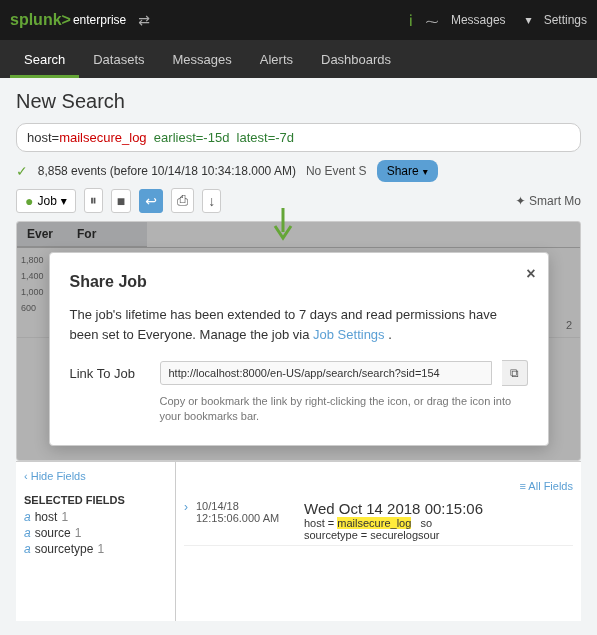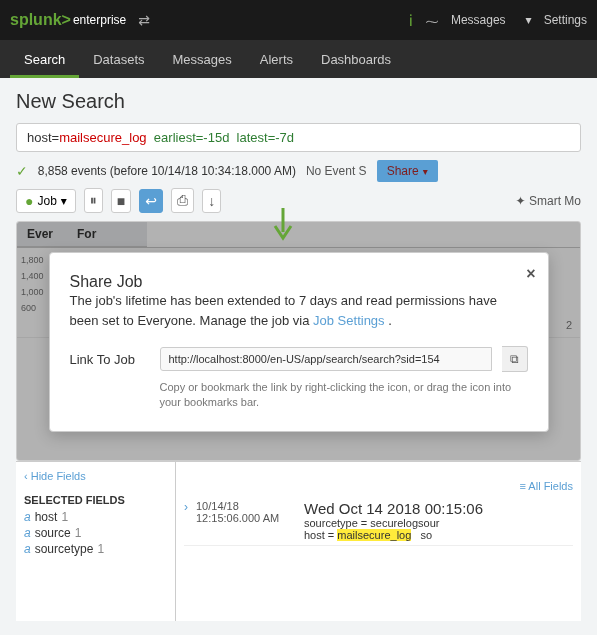--- a/index.html
+++ b/index.html
@@ -63,21 +63,21 @@
       font-size: 20px;
       font-weight: 300;
       color: #333;
       margin-bottom: 10px;
     }
 
     
     .search-bar {
       background: #fff;
       border: 1px solid #ccc;
-      border-radius: 3px;
+      border-radius: 10px;
       padding: 6px 10px;
       font-size: 13px;
       color: #333;
       width: 100%;
       margin-bottom: 8px;
     }
 
     
     .status-bar {
       display: flex;
@@ -85,24 +85,24 @@
       gap: 10px;
       margin-bottom: 6px;
       font-size: 12px;
       color: #555;
     }
     .status-check { color: #65a637; font-size: 14px; }
     .status-events { color: #333; }
     .status-no-event { color: #555; }
     .share-btn {
       background: #5a9fd4;
-      color: #7f1d1d;
+      color: #000000;
       border: none;
       padding: 4px 10px;
-      border-radius: 2px;
+      border-radius: 8px;
       cursor: pointer;
       font-size: 12px;
       display: flex;
       align-items: center;
       gap: 4px;
     }
     .share-btn-caret { font-size: 10px; }
 
     
     .toolbar {
@@ -186,23 +186,23 @@
       background: #fff;
       border: 1px solid #ccc;
       border-radius: 4px;
       width: 500px;
       padding: 20px;
       position: relative;
       box-shadow: 0 4px 16px rgba(0,0,0,0.2);
     }
     .modal-title {
       font-size: 16px;
-      font-weight: normal;
-      color: #333;
-      margin-bottom: 0;
+      font-weight: bold;
+      color: #333;
+      margin-bottom: 14px;
     }
     .modal-close {
       position: absolute;
       top: 12px; right: 12px;
       cursor: pointer;
       color: #555;
       font-size: 16px;
       font-weight: bold;
     }
     .modal-body {
@@ -476,24 +476,24 @@
 
         <div class="event-row">
           <span class="event-expand">›</span>
           <div style="min-width:100px;">
             <div class="event-time">10/14/18</div>
             <div class="event-time">12:15:06.000 AM</div>
           </div>
           <div>
             <div class="event-text">Wed Oct 14 2018  00:15:06</div>
             <div style="font-size:11px;color:#333;">
-              sourcetype = <span>securelogsour</span>
-            </div>
-            <div style="font-size:11px;color:#333;">
               host = <span class="highlight">mailsecure_log</span>
               &nbsp; so
             </div>
+            <div style="font-size:11px;color:#333;">
+              sourcetype = <span>securelogsour</span>
+            </div>
           </div>
         </div>
       </div>
     </div>
   </div>
 </div>
 
 </body></html>

